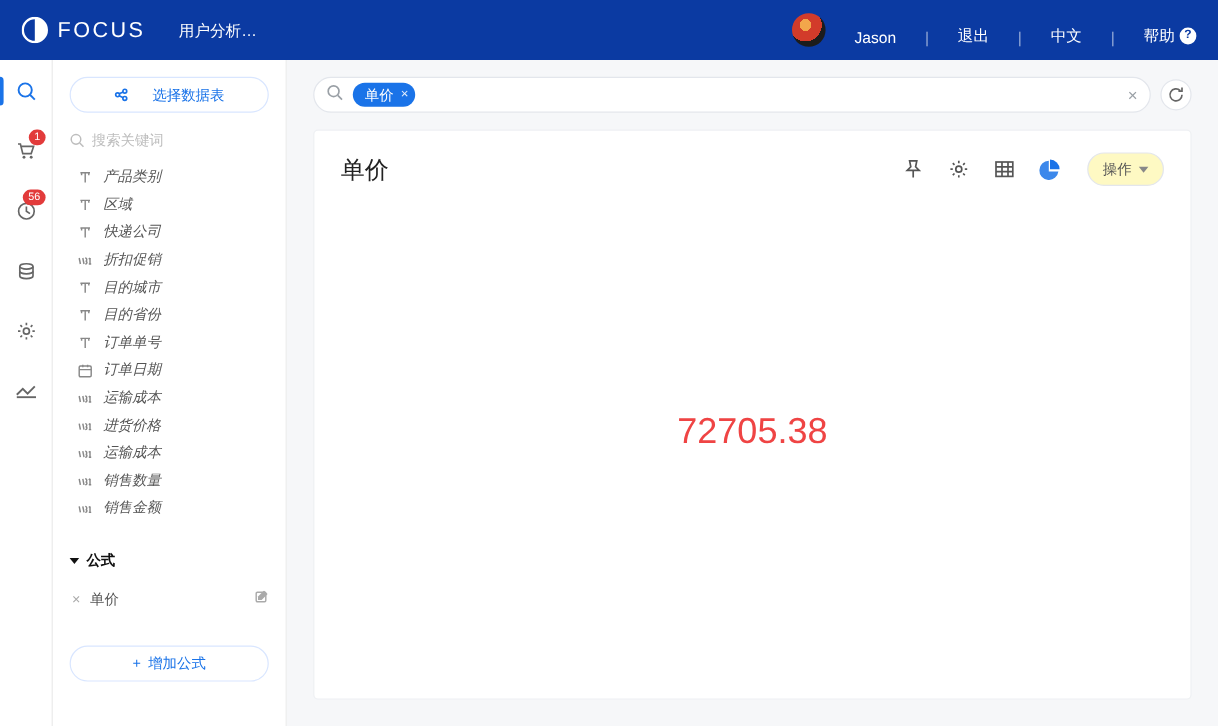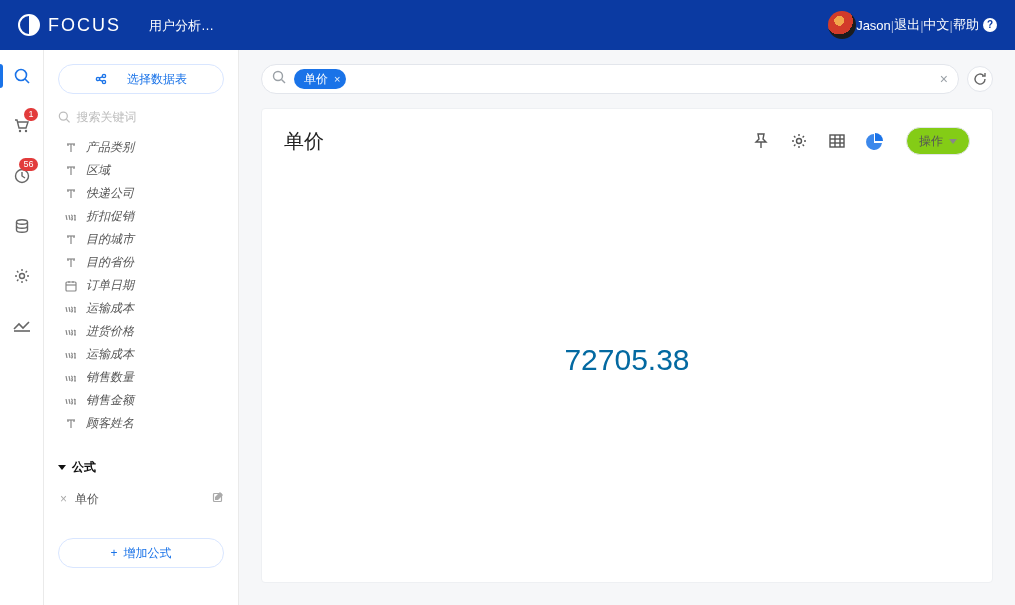--- a/index.html
+++ b/index.html
@@ -7,21 +7,21 @@
 
   
   .topbar { height: 50px; background: #0b3aa2; color: #fff; display: flex; align-items: center; padding: 0 18px; }
   .logo-wrap { display: flex; align-items: center; gap: 8px; margin-right: 28px; }
   .logo-mark svg { display: block; }
   .logo-text { font-size: 18px; letter-spacing: 2px; font-weight: 500; }
   .topnav { display: flex; align-items: center; gap: 22px; font-size: 13px; flex-direction: column; }
   .topnav-item { cursor: pointer; }
   .topnav-icon svg { display:block; }
   .top-spacer { flex: 1; }
-  .topright { display: flex; align-items: center; gap: 0; font-size: 13px; }
+  .topright { display: flex; align-items: flex-end; gap: 24px; font-size: 13px; }
   .avatar { width: 28px; height: 28px; border-radius: 50%; background: radial-gradient(circle at 40% 35%, #f2a64b 0 20%, #d23b2a 20% 55%, #1c1c1c 55% 100%); }
   .vr { color: rgba(255,255,255,.55); }
   .help-wrap { display:flex; align-items:center; gap:4px;}
   .help-q { width:14px; height:14px; border-radius:50%; background:#fff; color:#0b3aa2; font-size:10px; line-height:14px; text-align:center; font-weight:bold; }
 
   
   .below-top { display:flex; height:555px; }
   .rail { width:44px; background:#fff; border-right:1px solid #eaeaea; display:flex; flex-direction:column; align-items:center; padding-top:12px; gap:22px; }
   .rail-item { width:44px; height:28px; display:flex; align-items:center; justify-content:center; cursor:pointer; position:relative; color:#666; }
   .rail-item.active { color:#1a73e8; }
@@ -56,25 +56,25 @@
   .querybox .clear { margin-left:auto; color:#9aa0a6; cursor:pointer; font-size:14px; }
   .refresh-btn { width:26px; height:26px; border-radius:50%; border:1px solid #e3e6ec; background:#fff; display:flex; align-items:center; justify-content:center; color:#666; cursor:pointer; }
 
   .content-card { margin:14px 22px 22px 22px; flex:1; background:#fff; border:1px solid #eef0f3; border-radius:4px; padding:18px 22px; display:flex; flex-direction:column; }
   .card-head { display:flex; align-items:center; }
   .card-title { font-size:20px; font-weight:500; color:#222; }
   .head-spacer { flex:1; }
   .tool-icons { display:flex; align-items:center; gap:20px; color:#555; }
   .tool-icons .ic { cursor:pointer; display:flex; }
   .tool-icons .ic.active { color:#1a73e8; }
-  .op-btn { margin-left:22px; height:28px; border:1px solid #e3e6ec; border-radius:14px; background:#84cc16; display:flex; align-items:center; gap:6px; padding:0 12px; font-size:12px; color:#555; cursor:pointer;}
+  .op-btn { margin-left:22px; height:28px; border:1px solid #e3e6ec; border-radius:14px; background:#fef9c3; display:flex; align-items:center; gap:6px; padding:0 12px; font-size:12px; color:#555; cursor:pointer;}
   .op-btn .chev { width:0;height:0;border-left:4px solid transparent;border-right:4px solid transparent;border-top:5px solid #888;}
 
   .big-value { flex:1; display:flex; align-items:center; justify-content:center; }
-  .big-value span { font-size:30px; color:#0369a1; }
+  .big-value span { font-size:30px; color:#ef4444; }
 </style>
 </head>
 <body>
 
 <div class="topbar">
   <div class="logo-wrap">
     <span class="logo-mark">
       <svg width="22" height="22" viewBox="0 0 22 22">
           <circle cx="11" cy="11" r="10" fill="none" stroke="#fff" stroke-width="2"></circle>
           <path d="M11 1 A10 10 0 0 1 11 21 Z" fill="#fff"></path>
@@ -238,20 +238,31 @@
               <line x1="7" y1="3" x2="7" y2="11"></line>
               <line x1="4" y1="3" x2="4" y2="5"></line>
               <line x1="10" y1="3" x2="10" y2="5"></line>
             </svg>
           </span>
           <span>目的省份</span>
         </li>
         <li class="field-row">
           <span class="type-ic">
             <svg width="14" height="14" viewBox="0 0 14 14" fill="none" stroke="#888" stroke-width="1.2">
+              <line x1="3" y1="3" x2="11" y2="3"></line>
+              <line x1="7" y1="3" x2="7" y2="11"></line>
+              <line x1="4" y1="3" x2="4" y2="5"></line>
+              <line x1="10" y1="3" x2="10" y2="5"></line>
+            </svg>
+          </span>
+          <span>订单单号</span>
+        </li>
+        <li class="field-row">
+          <span class="type-ic">
+            <svg width="14" height="14" viewBox="0 0 14 14" fill="none" stroke="#888" stroke-width="1.2">
               <rect x="2" y="3" width="10" height="9" rx="1"></rect>
               <line x1="2" y1="6" x2="12" y2="6"></line>
               <line x1="5" y1="2" x2="5" y2="4"></line>
               <line x1="9" y1="2" x2="9" y2="4"></line>
             </svg>
           </span>
           <span>订单日期</span>
         </li>
         <li class="field-row">
           <span class="type-ic">
@@ -310,31 +321,20 @@
             <svg width="14" height="14" viewBox="0 0 14 14" fill="none" stroke="#888" stroke-width="1.2">
               <line x1="2" y1="5" x2="3" y2="10"></line>
               <line x1="5" y1="5" x2="6" y2="10"></line>
               <path d="M7 10c1 0 1.5-.7 1.5-1.3 0-.6-.5-1-1.2-1 .6 0 1-.4 1-1S7.9 5 7 5"></path>
               <line x1="12" y1="10" x2="10" y2="10"></line>
               <line x1="11" y1="10" x2="11" y2="5"></line>
               <line x1="11" y1="5" x2="10" y2="6"></line>
             </svg>
           </span>
           <span>销售金额</span>
-        </li>
-        <li class="field-row">
-          <span class="type-ic">
-            <svg width="14" height="14" viewBox="0 0 14 14" fill="none" stroke="#888" stroke-width="1.2">
-              <line x1="3" y1="3" x2="11" y2="3"></line>
-              <line x1="7" y1="3" x2="7" y2="11"></line>
-              <line x1="4" y1="3" x2="4" y2="5"></line>
-              <line x1="10" y1="3" x2="10" y2="5"></line>
-            </svg>
-          </span>
-          <span>顾客姓名</span>
         </li>
       </ul>
 
     <div class="formula-sec">
       <div class="formula-head">
         <span class="tri-down"></span>
         <span>公式</span>
       </div>
       <div class="formula-row">
         <span class="x">×</span>

